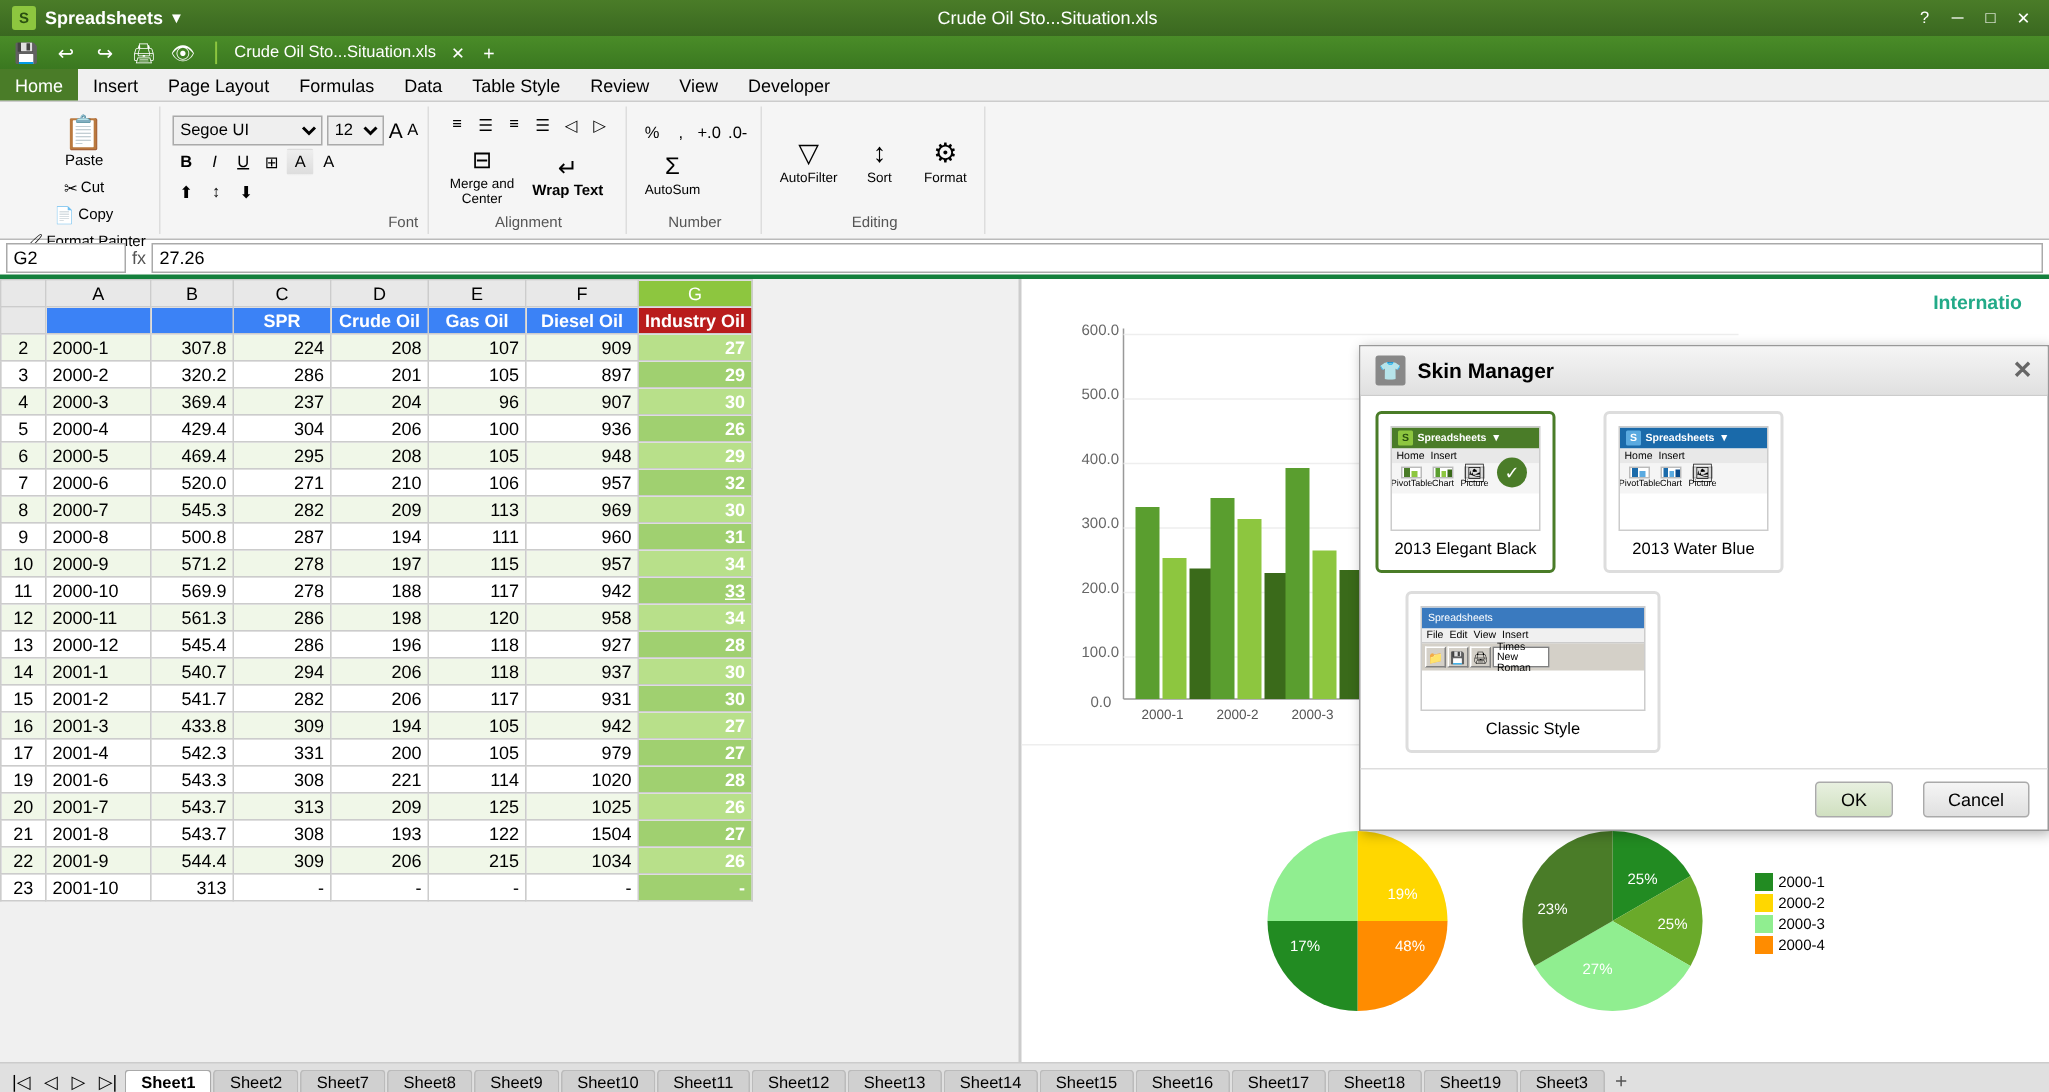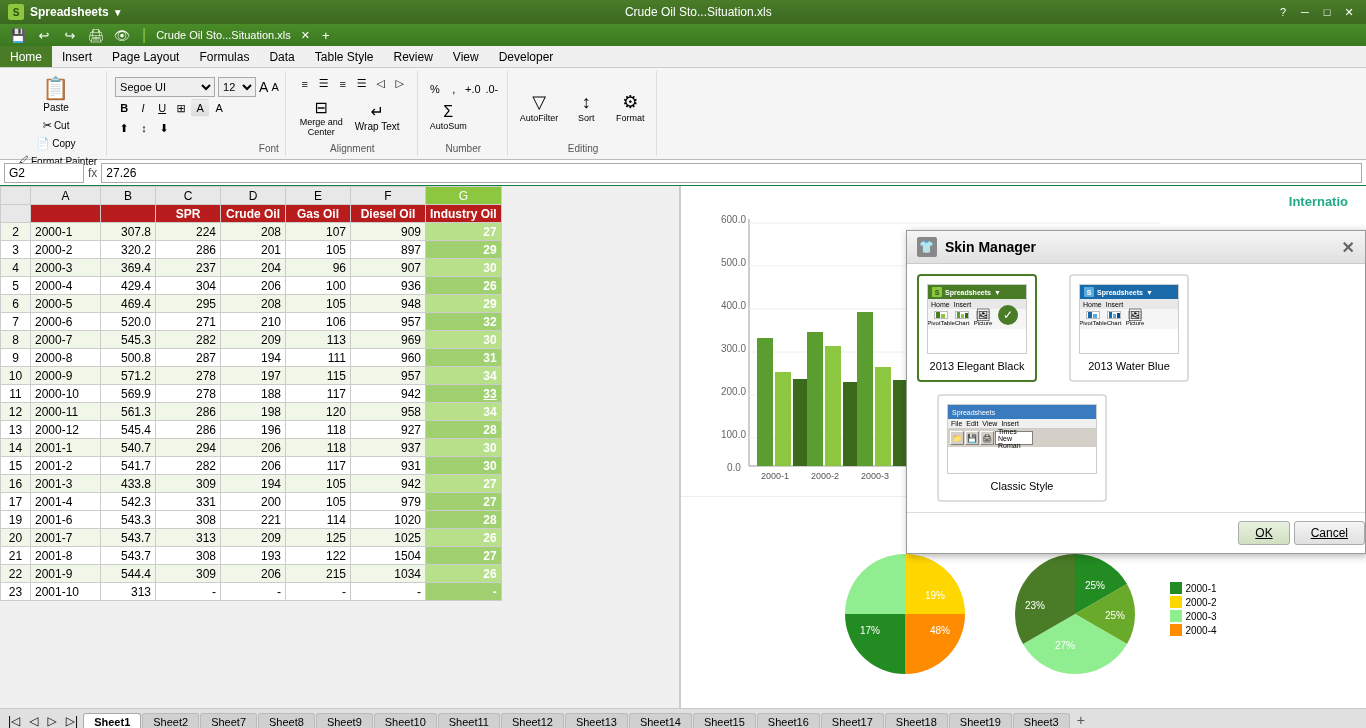--- a/index.html
+++ b/index.html
@@ -80,21 +80,21 @@
       border-radius: 2px;
       font-size: 11px;
       gap: 2px;
     }
     .qa-btn { width: 20px; height: 18px; display: flex; align-items: center; justify-content: center; color: white; font-size: 13px; cursor: pointer; border-radius: 2px; }
 
     
     #formula-bar {
       height: 26px;
       background: white;
-      border-bottom: 1px solid #15803d;
+      border-bottom: 3px solid #15803d;
       display: flex;
       align-items: center;
       padding: 0 4px;
       gap: 4px;
     }
     #cell-ref {
       width: 80px;
       height: 20px;
       border: 1px solid #aaa;
       padding: 0 4px;
@@ -144,21 +144,21 @@
       text-align: right;
     }
     table.grid td.text-cell { text-align: left; }
     table.grid td.row-header {
       background: #e8e8e8;
       text-align: center;
       font-weight: normal;
       min-width: 30px;
     }
     table.grid td.header-cell {
-      background: #b91c1c;
+      background: #3b82f6;
       color: white;
       text-align: center;
       font-weight: bold;
     }
     table.grid tr.even-row td { background-color: #f0f7e8; }
     table.grid tr.odd-row td { background-color: #ffffff; }
     table.grid td.row-header { background: #e8e8e8; }
 
     
     #chart-area {
@@ -242,26 +242,25 @@
       background: #4a7c28;
       border-radius: 50%;
       display: flex;
       align-items: center;
       justify-content: center;
       color: white;
       font-size: 12px;
     }
 
     #skin-manager-buttons {
-      padding: 8px 0;
+      padding: 8px 12px;
       display: flex;
       justify-content: flex-end;
-      gap: 4px;
+      gap: 20px;
       border-top: 1px solid #ddd;
-      text-decoration: underline;
     }
     .dlg-btn {
       padding: 4px 16px;
       font-size: 12px;
       border: 1px solid #aaa;
       background: linear-gradient(to bottom, #f5f5f5, #e0e0e0);
       cursor: pointer;
       border-radius: 3px;
     }
     .dlg-btn.primary { background: linear-gradient(to bottom, #e8f0e0, #d0e0c0); }
@@ -392,21 +391,21 @@
           <div class="fmt-btn">◁</div>
           <div class="fmt-btn">▷</div>
         </div>
         <div style="display:flex;gap:4px;">
           <div class="rbn-btn" style="flex-direction:column;font-size:10px;min-width:50px;">
             <span style="font-size:16px;">⊟</span>
             <span style="font-size:9px;text-align:center;">Merge and<br>Center</span>
           </div>
           <div class="rbn-btn" style="flex-direction:column;font-size:10px;min-width:50px;">
             <span style="font-size:16px;">↵</span>
-            <span style="font-size:10px;text-align:center;">Wrap Text</span>
+            <span style="font-size:10px;text-align:center;font-weight:bold;">Wrap Text</span>
           </div>
         </div>
       </div>
       <div class="ribbon-group-label">Alignment</div>
     </div>
 
     <div class="ribbon-group" style="min-width:80px;">
       <div style="display:flex;flex-direction:column;gap:2px;flex:1;justify-content:center;">
         <div style="display:flex;align-items:center;gap:1px;">
           <div class="fmt-btn">%</div>

